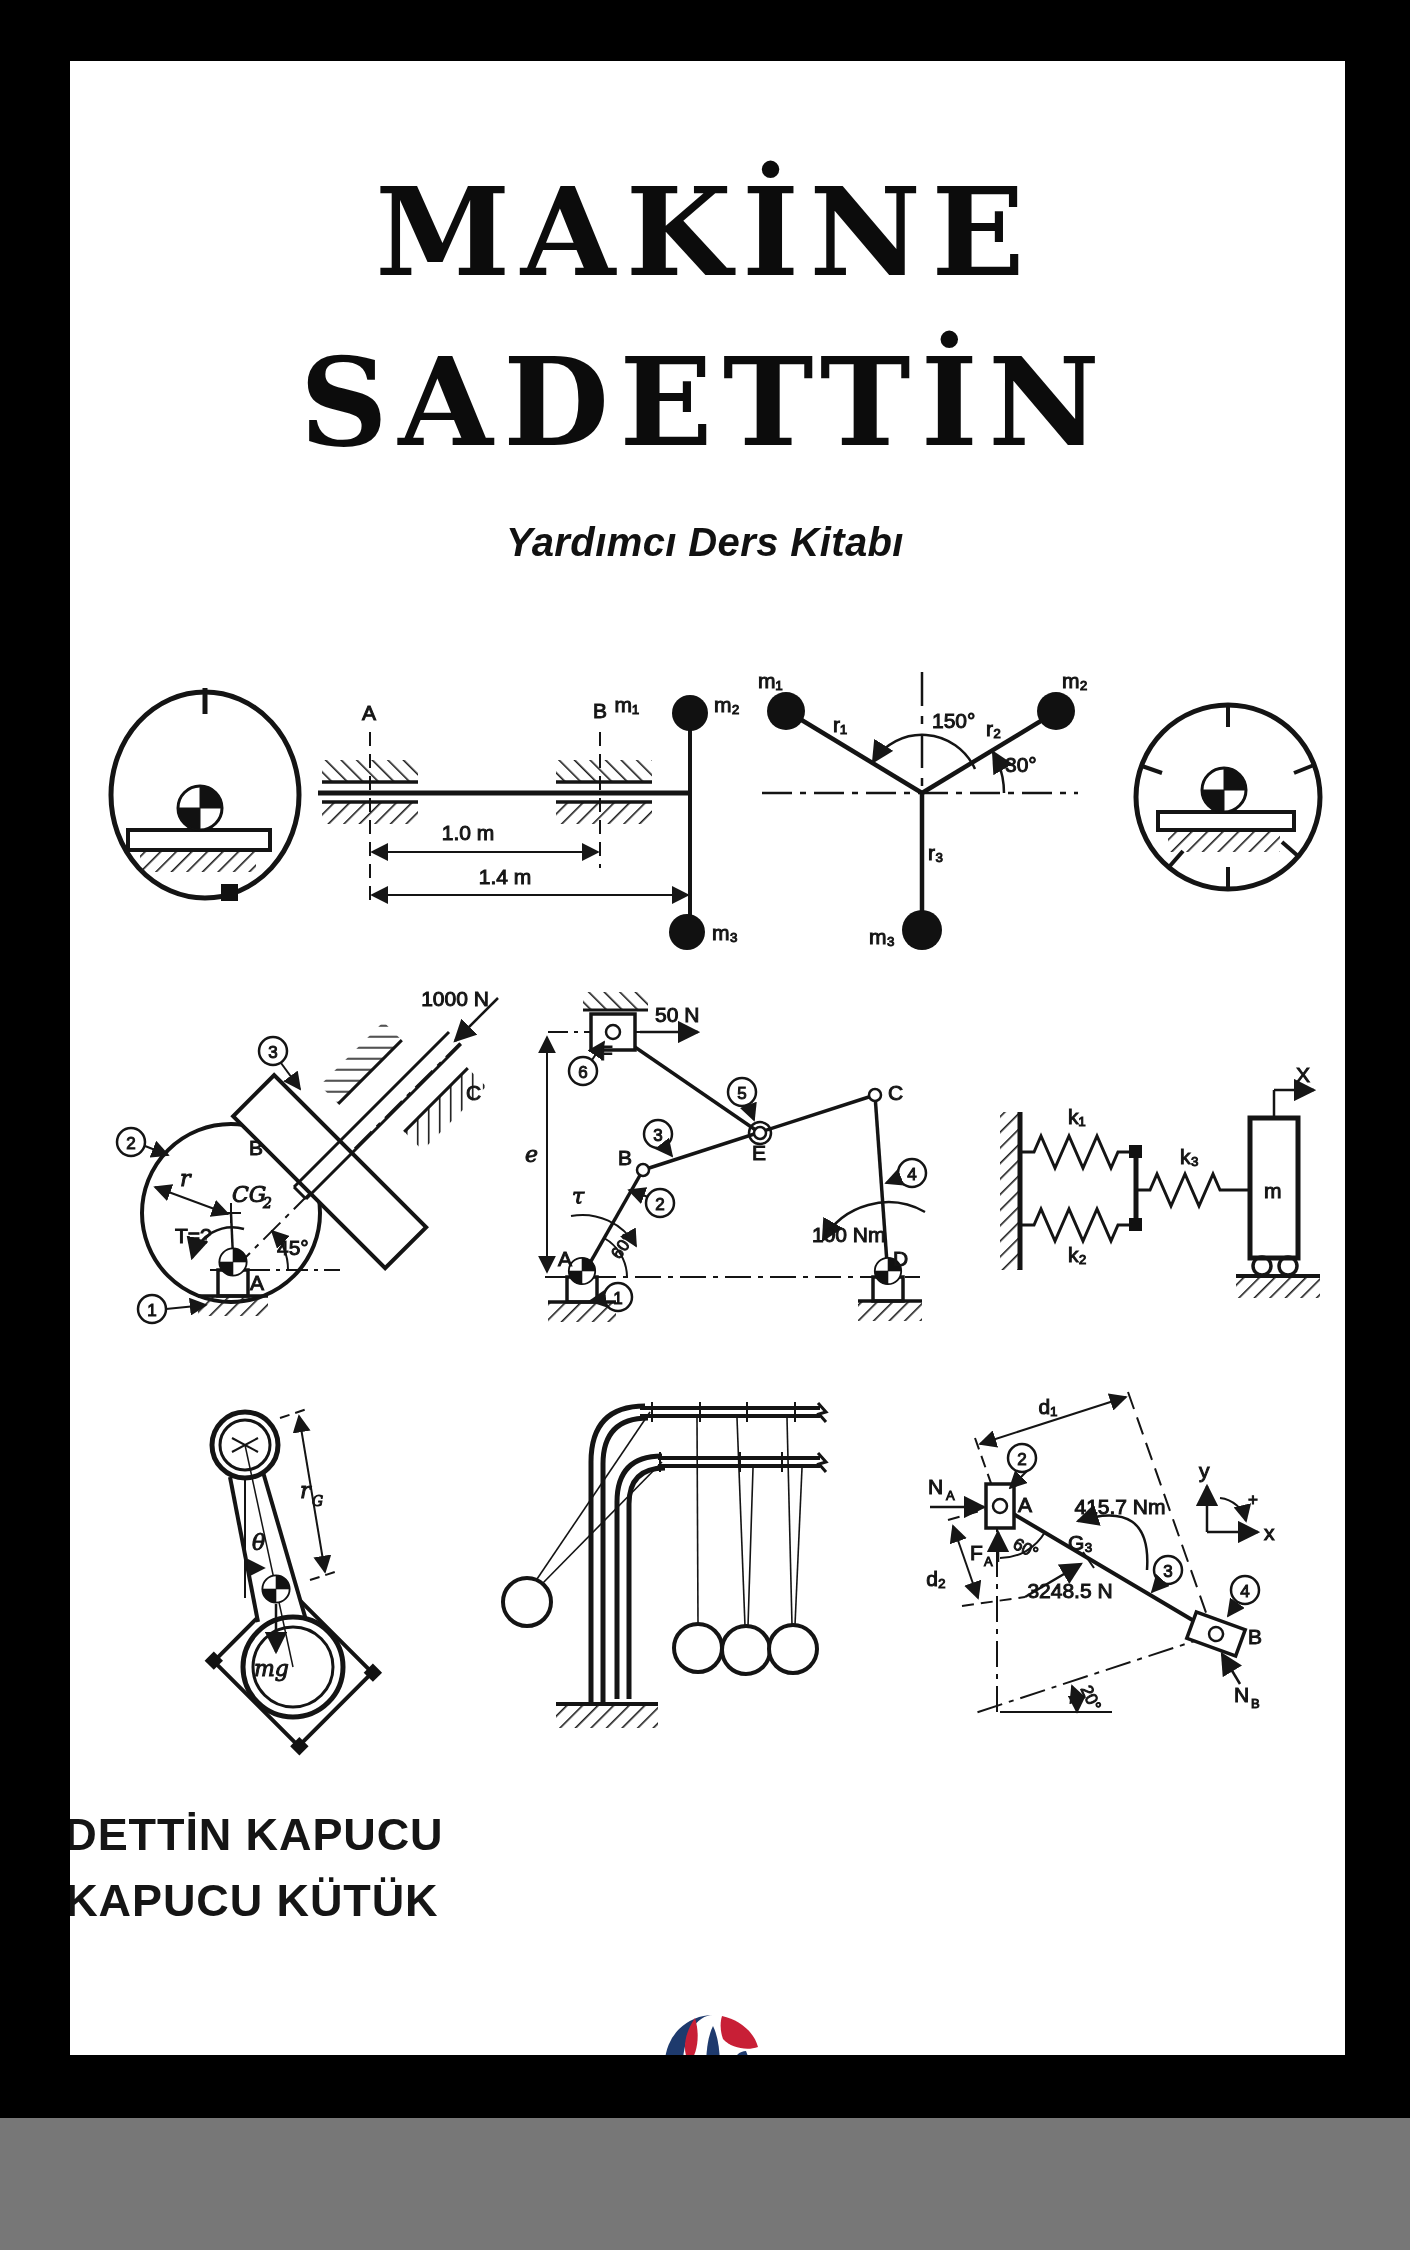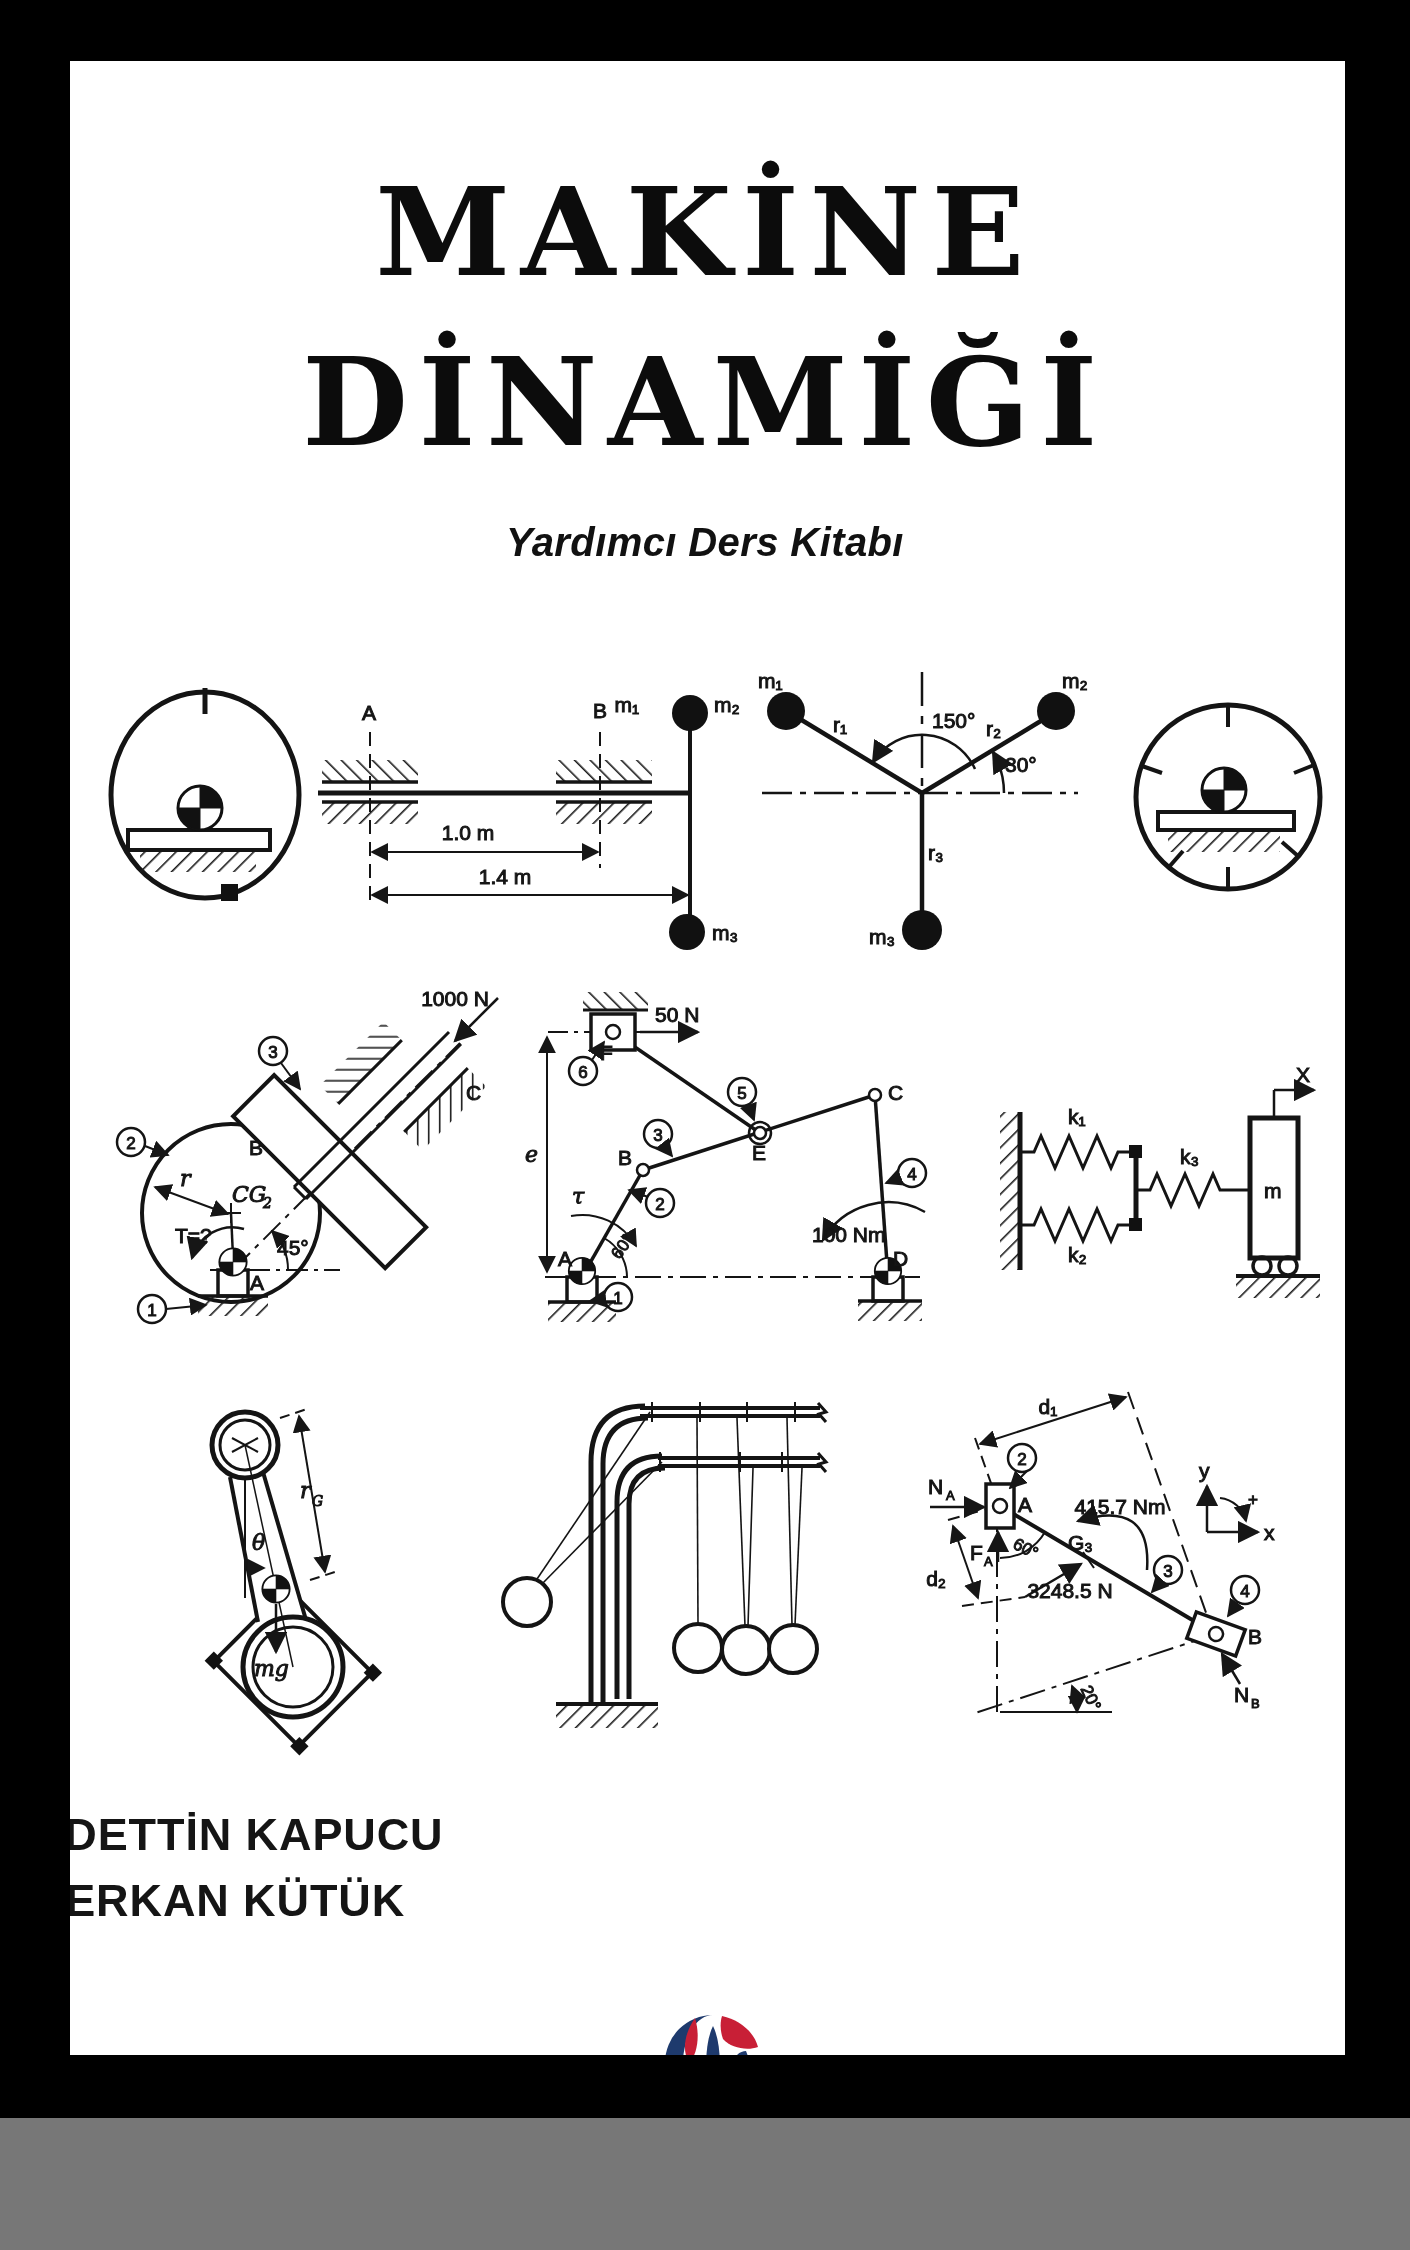--- a/index.html
+++ b/index.html
@@ -23,21 +23,21 @@
   svg text.ital{font-family:"DejaVu Serif",serif;font-style:italic;font-size:22px;}
   svg text.subi{font-family:"DejaVu Serif",serif;font-style:italic;font-size:14px;}
   .logo{position:absolute;left:627px;top:2006px;z-index:10;}
 </style>
 </head>
 <body>
 
 <div class="page">
 
   <div class="title" id="title1">MAKİNE</div>
-  <div class="title" id="title2">DİNAMİĞİ</div>
+  <div class="title" id="title2">SADETTİN</div>
   <div class="subtitle">Yardımcı Ders Kitabı</div>
 
   <svg class="diagram" width="1410" height="2250" viewBox="0 0 1410 2250">
     <defs>
       <marker id="arr" viewBox="0 0 10 10" refX="9" refY="5" markerWidth="9" markerHeight="9" orient="auto-start-reverse">
         <path d="M0,0 L10,5 L0,10 z" fill="#161616"></path>
       </marker>
       <pattern id="h1" patternUnits="userSpaceOnUse" width="11" height="11" patternTransform="rotate(45)">
         <line x1="0" y1="0" x2="0" y2="11" stroke="#1a1a1a" stroke-width="3.2"></line>
       </pattern>
@@ -393,21 +393,21 @@
       <text x="1264" y="1540">x</text>
       <text x="1248" y="1505" class="sm">+</text>
       <text x="1022" y="1465" text-anchor="middle" class="sm">2</text>
       <text x="1168" y="1577" text-anchor="middle" class="sm">3</text>
       <text x="1245" y="1597" text-anchor="middle" class="sm">4</text>
     </g>
   </svg>
 
   <div class="authors">
     <div>SADETTİN KAPUCU</div>
-    <div>M. ERKAN KÜTÜK</div>
+    <div>M. KAPUCU KÜTÜK</div>
   </div>
 
   <svg class="logo" width="172" height="132" viewBox="0 0 172 132">
     <g>
       <path d="M86,9 A48,48 0 0 0 86,105 A30,48 0 0 1 86,9 Z" fill="#1e3a6d"></path>
       <path d="M68,12 C57,28 55,45 62,57 C71,48 73,28 68,12 Z" fill="#c81f36"></path>
       <path d="M86,20 C77,38 77,74 86,94 C95,74 95,38 86,20 Z" fill="#1e3a6d"></path>
       <rect x="86" y="52" width="30" height="13" fill="#1e3a6d"></rect>
       <path d="M95,10 C113,14 127,26 131,41 C120,45 104,42 96,33 C93,25 93,16 95,10 Z" fill="#c81f36"></path>
       <path d="M119,45 C125,58 124,76 115,89 C107,78 105,60 110,49 C113,46 116,45 119,45 Z" fill="#1e3a6d"></path>

